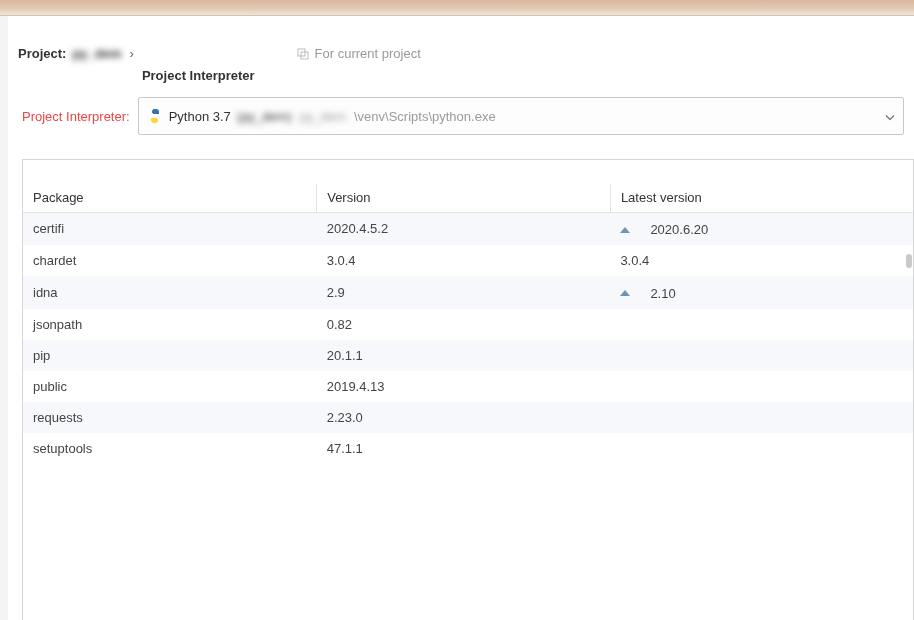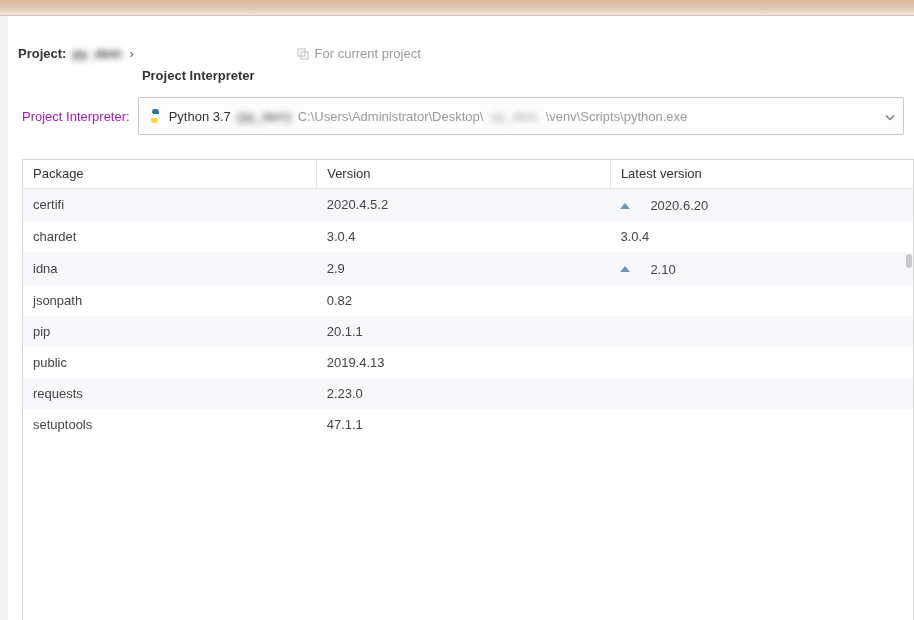--- a/index.html
+++ b/index.html
@@ -45,21 +45,21 @@
   .for-proj {
     color: #999; display: inline-flex; align-items: center; gap: 6px;
   }
   .copy-icon { width: 12px; height: 12px; display: inline-block; }
   .interp-row {
     display: flex;
     align-items: center;
     padding: 4px 10px 12px 22px;
     gap: 8px;
   }
-  .interp-row .label { color: #a21caf; }
+  .interp-row .label { color: #ef4444; }
   .interp-select {
     flex: 1;
     height: 38px;
     border: 1px solid #c8c8c8;
     border-radius: 2px;
     background: #fdfdfd;
     display: flex;
     align-items: center;
     padding: 0 8px;
     gap: 6px;
@@ -79,20 +79,21 @@
     margin: 12px 0 0 22px;
     border: 1px solid #d6d6d6;
     height: 486px;
     overflow: hidden;
     background: #fff;
   }
   table.pkg {
     width: 100%;
     border-collapse: collapse;
     table-layout: fixed;
+    margin-top: 24px;
   }
   table.pkg th {
     text-align: left;
     font-weight: 400;
     color: #333;
     background: #fff;
     border-bottom: 1px solid #e3e3e3;
     border-right: 1px solid #e3e3e3;
     padding: 6px 10px;
     height: 28px;
@@ -155,21 +156,20 @@
     <span class="label">Project Interpreter:</span>
     <div class="interp-select">
       <span class="py-icon">
         <svg viewBox="0 0 16 16" width="16" height="16">
           <path d="M7 1h2c2 0 3 1 3 3v2H6V5H5V4c0-2 1-3 2-3z" fill="#3673A5"></path>
           <path d="M9 15H7c-2 0-3-1-3-3v-2h6v1h1v1c0 2-1 3-2 3z" fill="#FFD43B"></path>
         </svg>
       </span>
       <span class="sel-name">Python 3.7</span>
       <span class="sel-proj">(py_dem)</span>
-      <span class="sel-path-before">C:\Users\Administrator\Desktop\</span>
       <span class="sel-path-blur">py_dem</span>
       <span class="sel-path-after">\venv\Scripts\python.exe</span>
       <span class="chev-down">
         <svg width="10" height="6" viewBox="0 0 10 6">
             <path d="M1 1l4 4 4-4" fill="none" stroke="#777" stroke-width="1.3"></path>
           </svg>
       </span>
     </div>
   </div>
 

